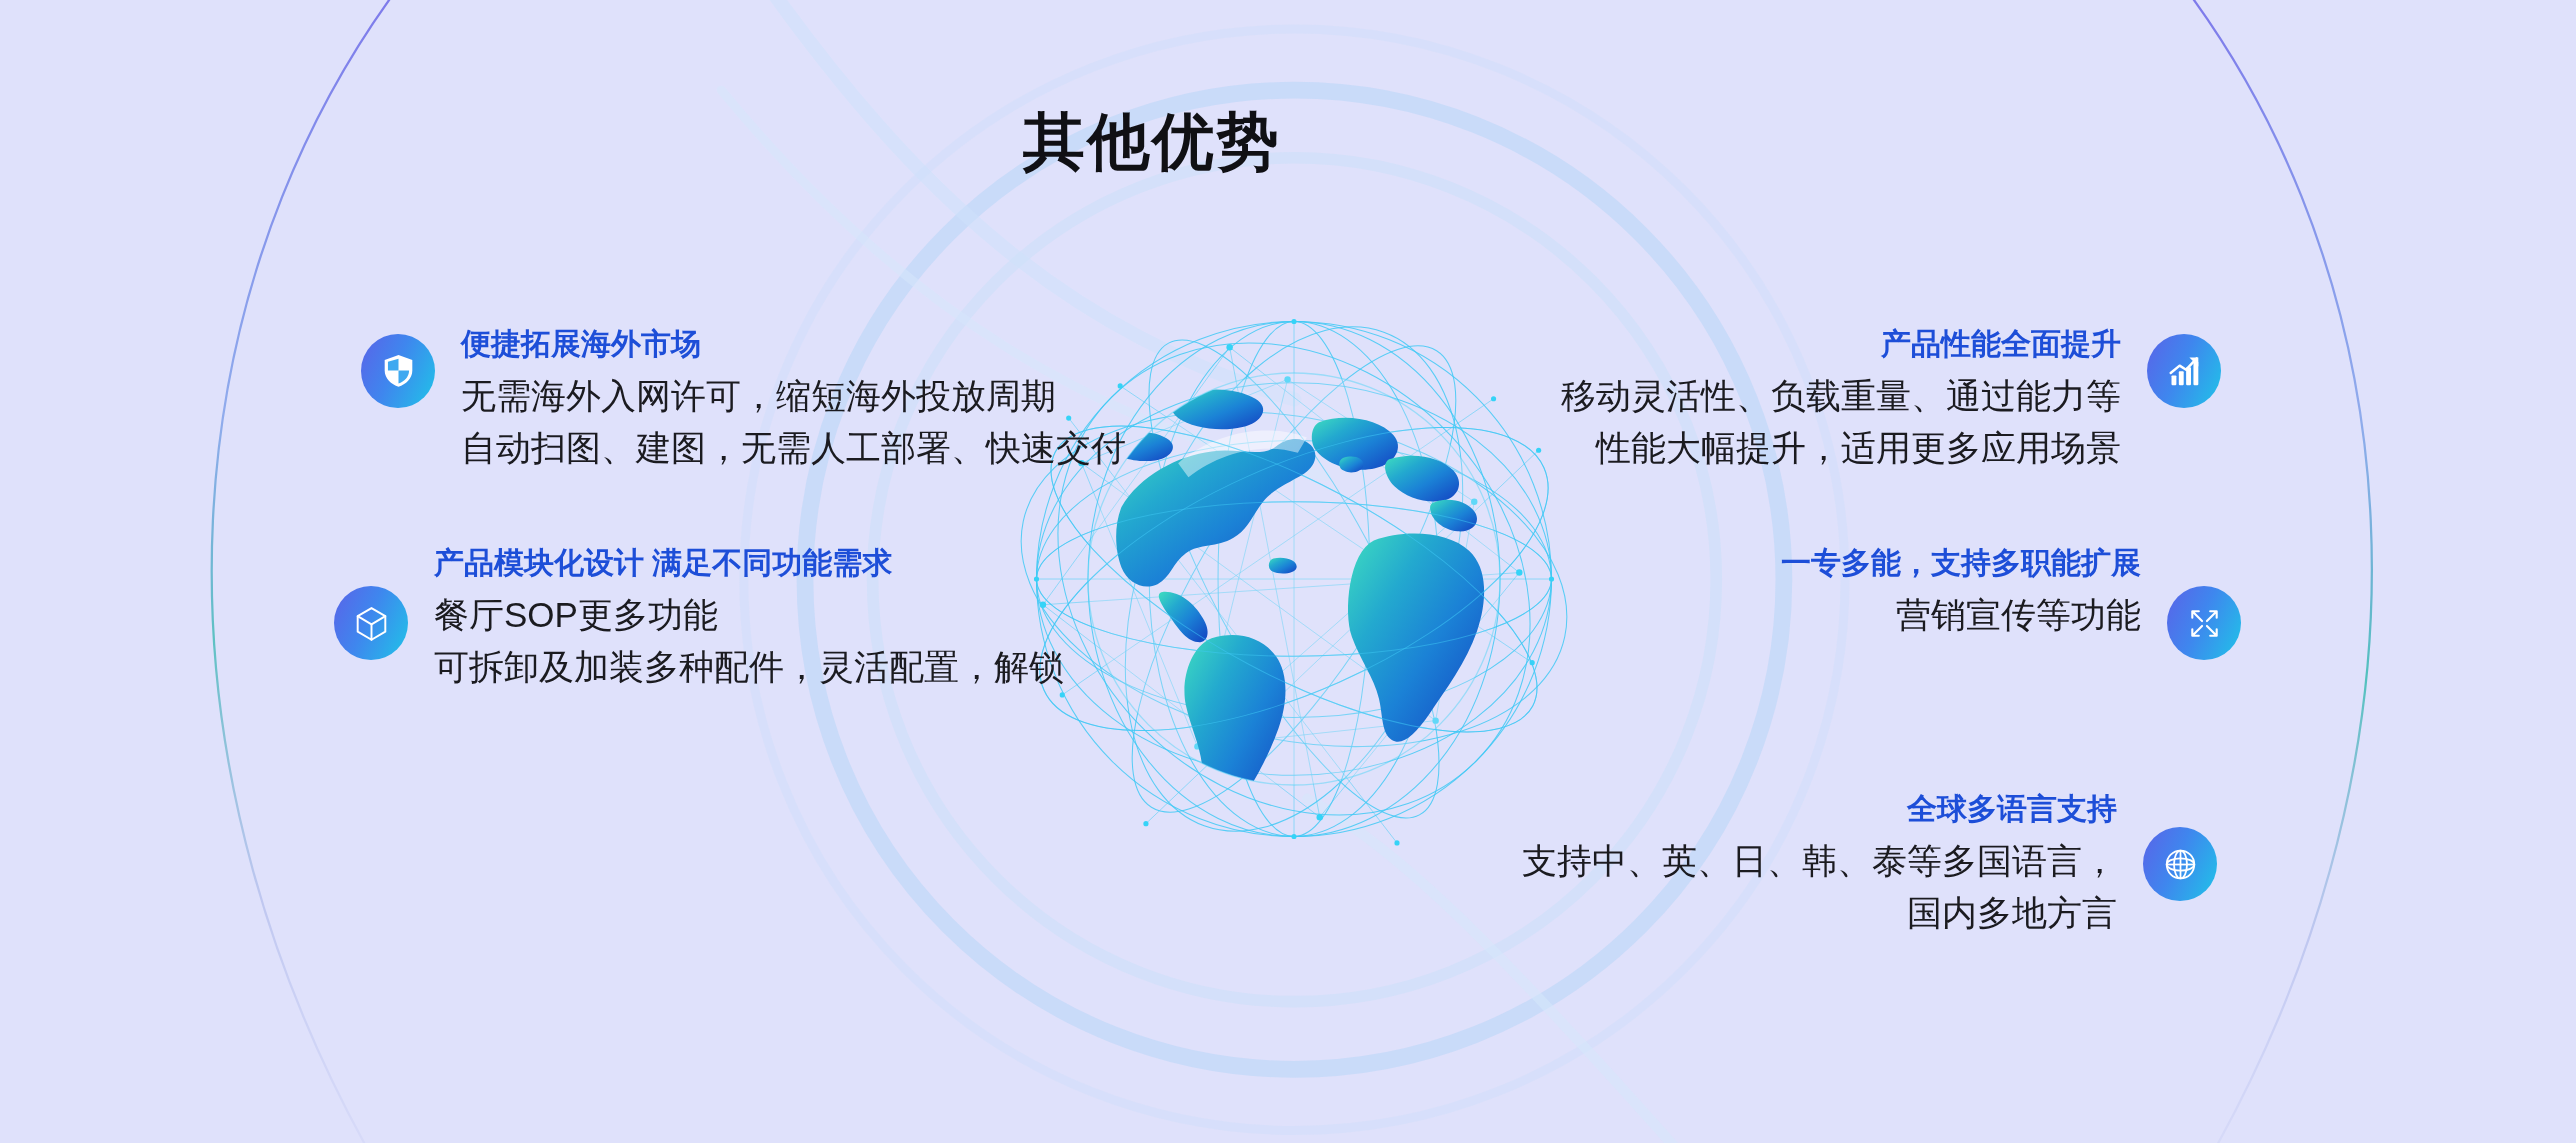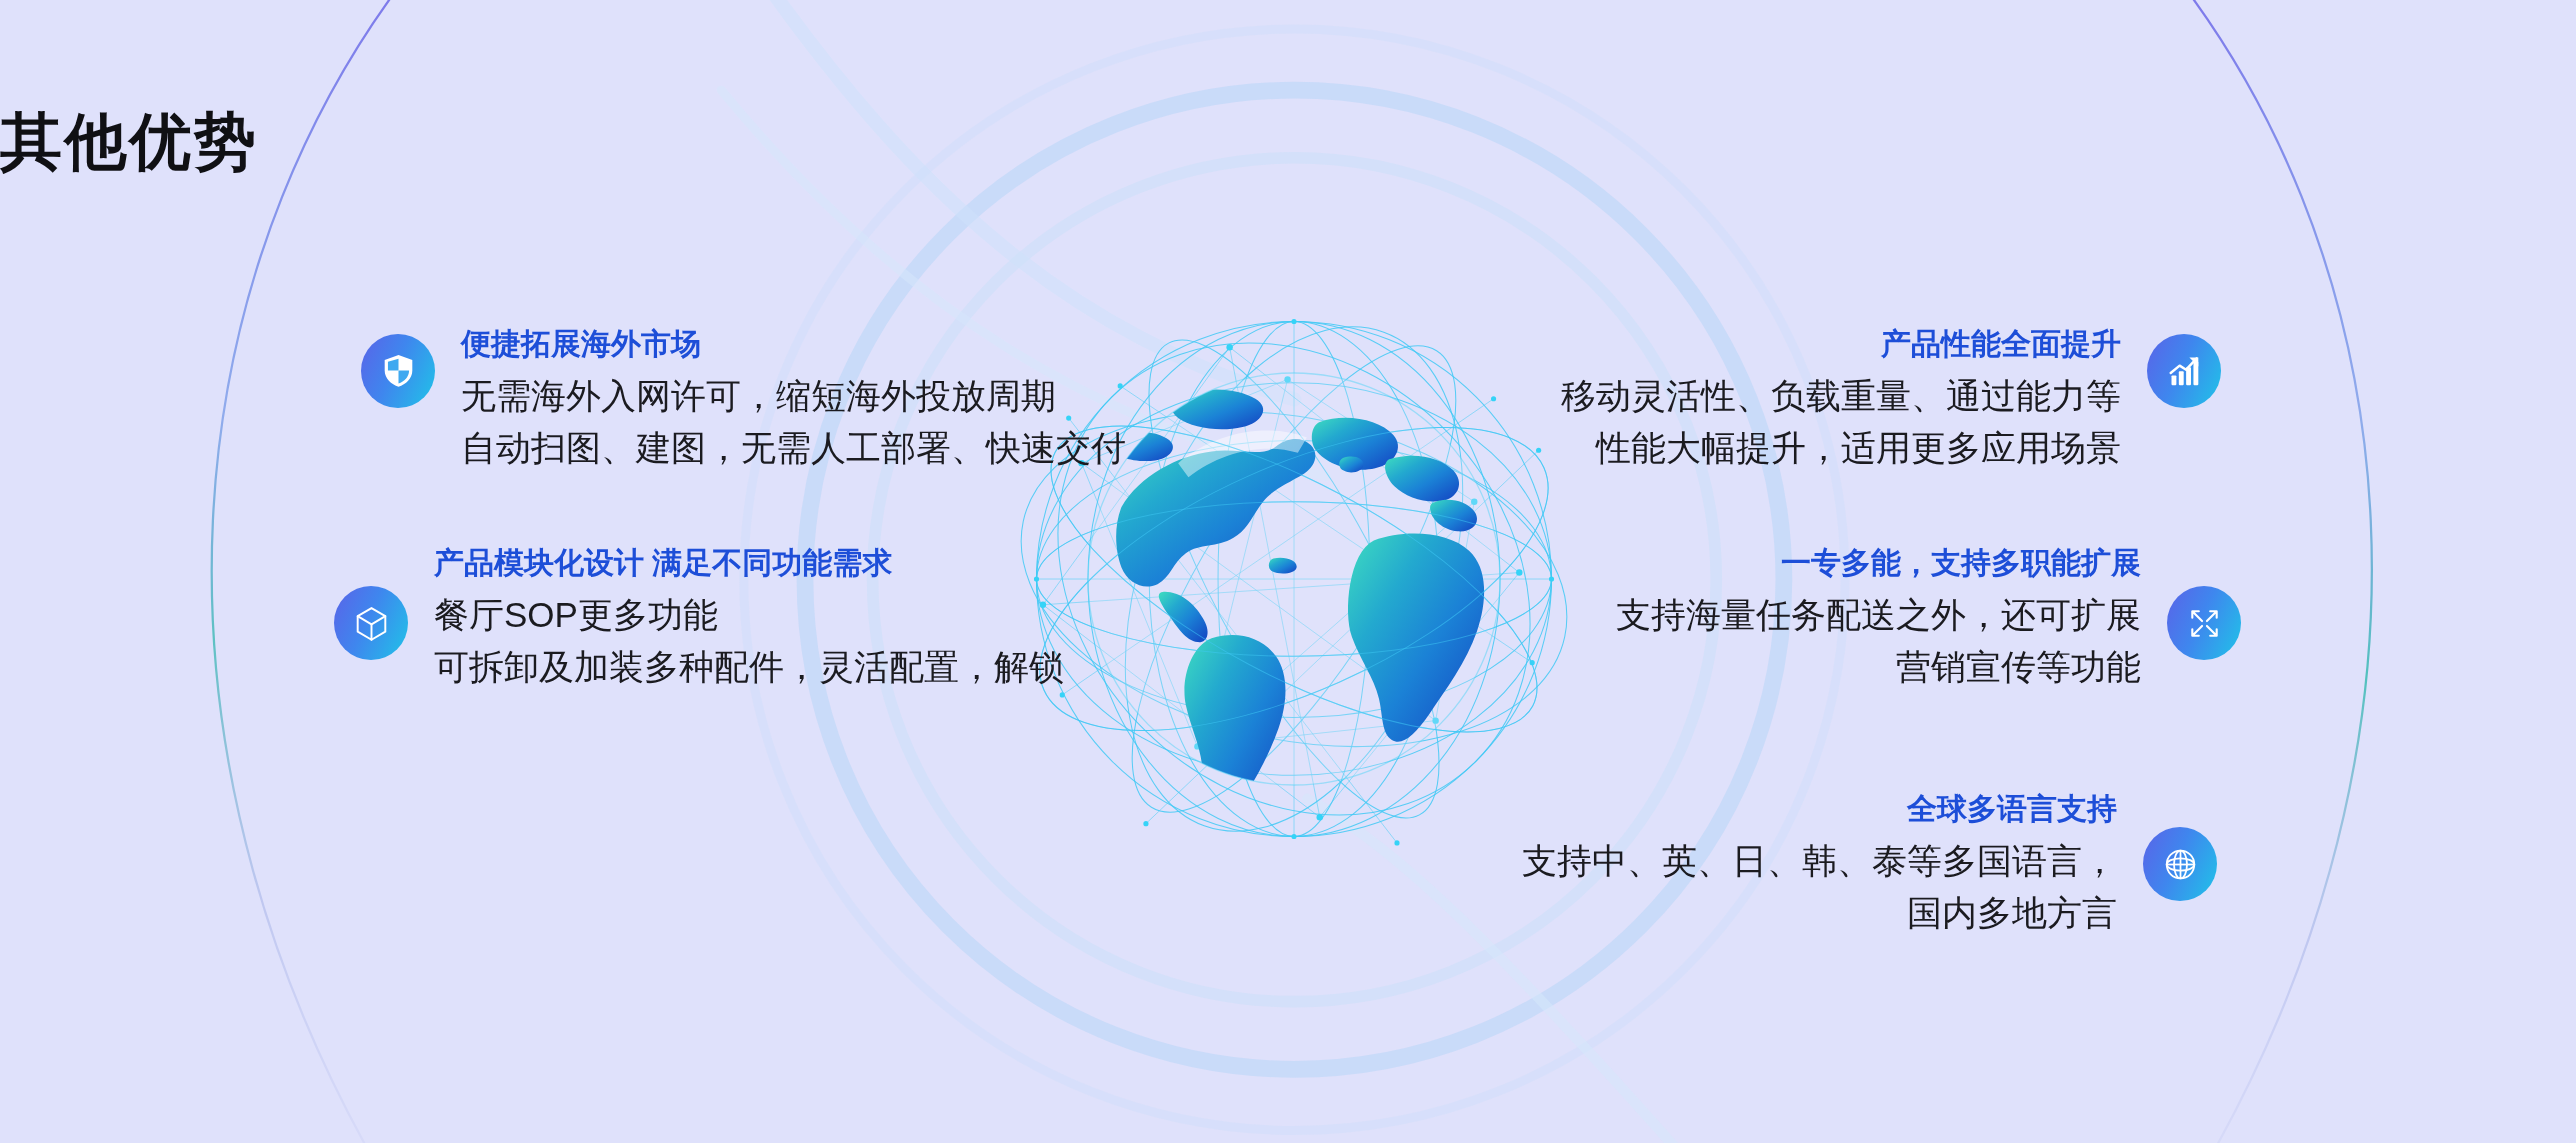--- a/index.html
+++ b/index.html
@@ -9,21 +9,21 @@
     font-family:"Liberation Sans","DejaVu Sans",sans-serif;
     overflow:hidden;position:relative;
   }
   #stage{position:absolute;inset:0;}
 
   
   .bg-svg{position:absolute;left:0;top:0;width:2576px;height:1144px;pointer-events:none;}
 
   
   .page-title{
-    position:absolute;left:0;top:111px;width:2272px;text-align:left;
+    position:absolute;left:16px;top:111px;width:2272px;text-align:center;
     font-size:62px;font-weight:bold;color:#101014;letter-spacing:2.6px;
     line-height:1;
   }
 
   
   .feature{position:absolute;display:flex;align-items:flex-start;}
   .feature.left{left:361px;flex-direction:row;}
   .feature.right{right:357px;flex-direction:row-reverse;}
 
   .badge{
@@ -315,21 +315,20 @@
     <div class="badge">
       <svg viewBox="0 0 48 48" fill="none" stroke="#ffffff" stroke-width="2.6" stroke-linecap="round">
         <path d="M9 9 L21 21 M9 9 H17 M9 9 V17"></path>
         <path d="M39 9 L27 21 M39 9 H31 M39 9 V17"></path>
         <path d="M9 39 L21 27 M9 39 H17 M9 39 V31"></path>
         <path d="M39 39 L27 27 M39 39 H31 M39 39 V31"></path>
       </svg>
     </div>
     <div class="ftext">
       <div class="ftitle">一专多能，支持多职能扩展</div>
-      <div class="fline">支持海量任务配送之外，还可扩展</div>
       <div class="fline">营销宣传等功能</div>
     </div>
   </div>
 
   <div class="feature right r3">
     <div class="badge">
       <svg viewBox="0 0 48 48" fill="none" stroke="#ffffff" stroke-width="2.2">
         <circle cx="24" cy="24" r="17"></circle>
         <ellipse cx="24" cy="24" rx="8" ry="17"></ellipse>
         <ellipse cx="24" cy="24" rx="17" ry="7.5"></ellipse>

